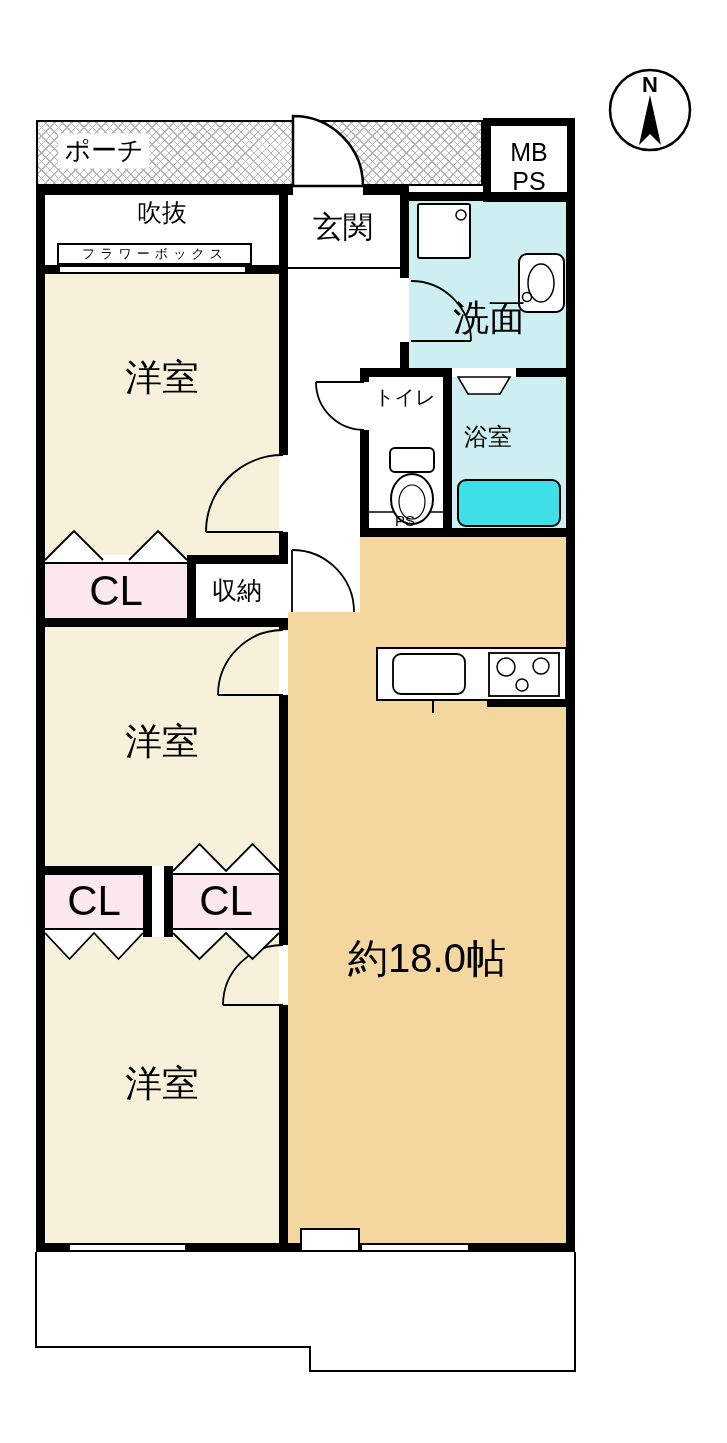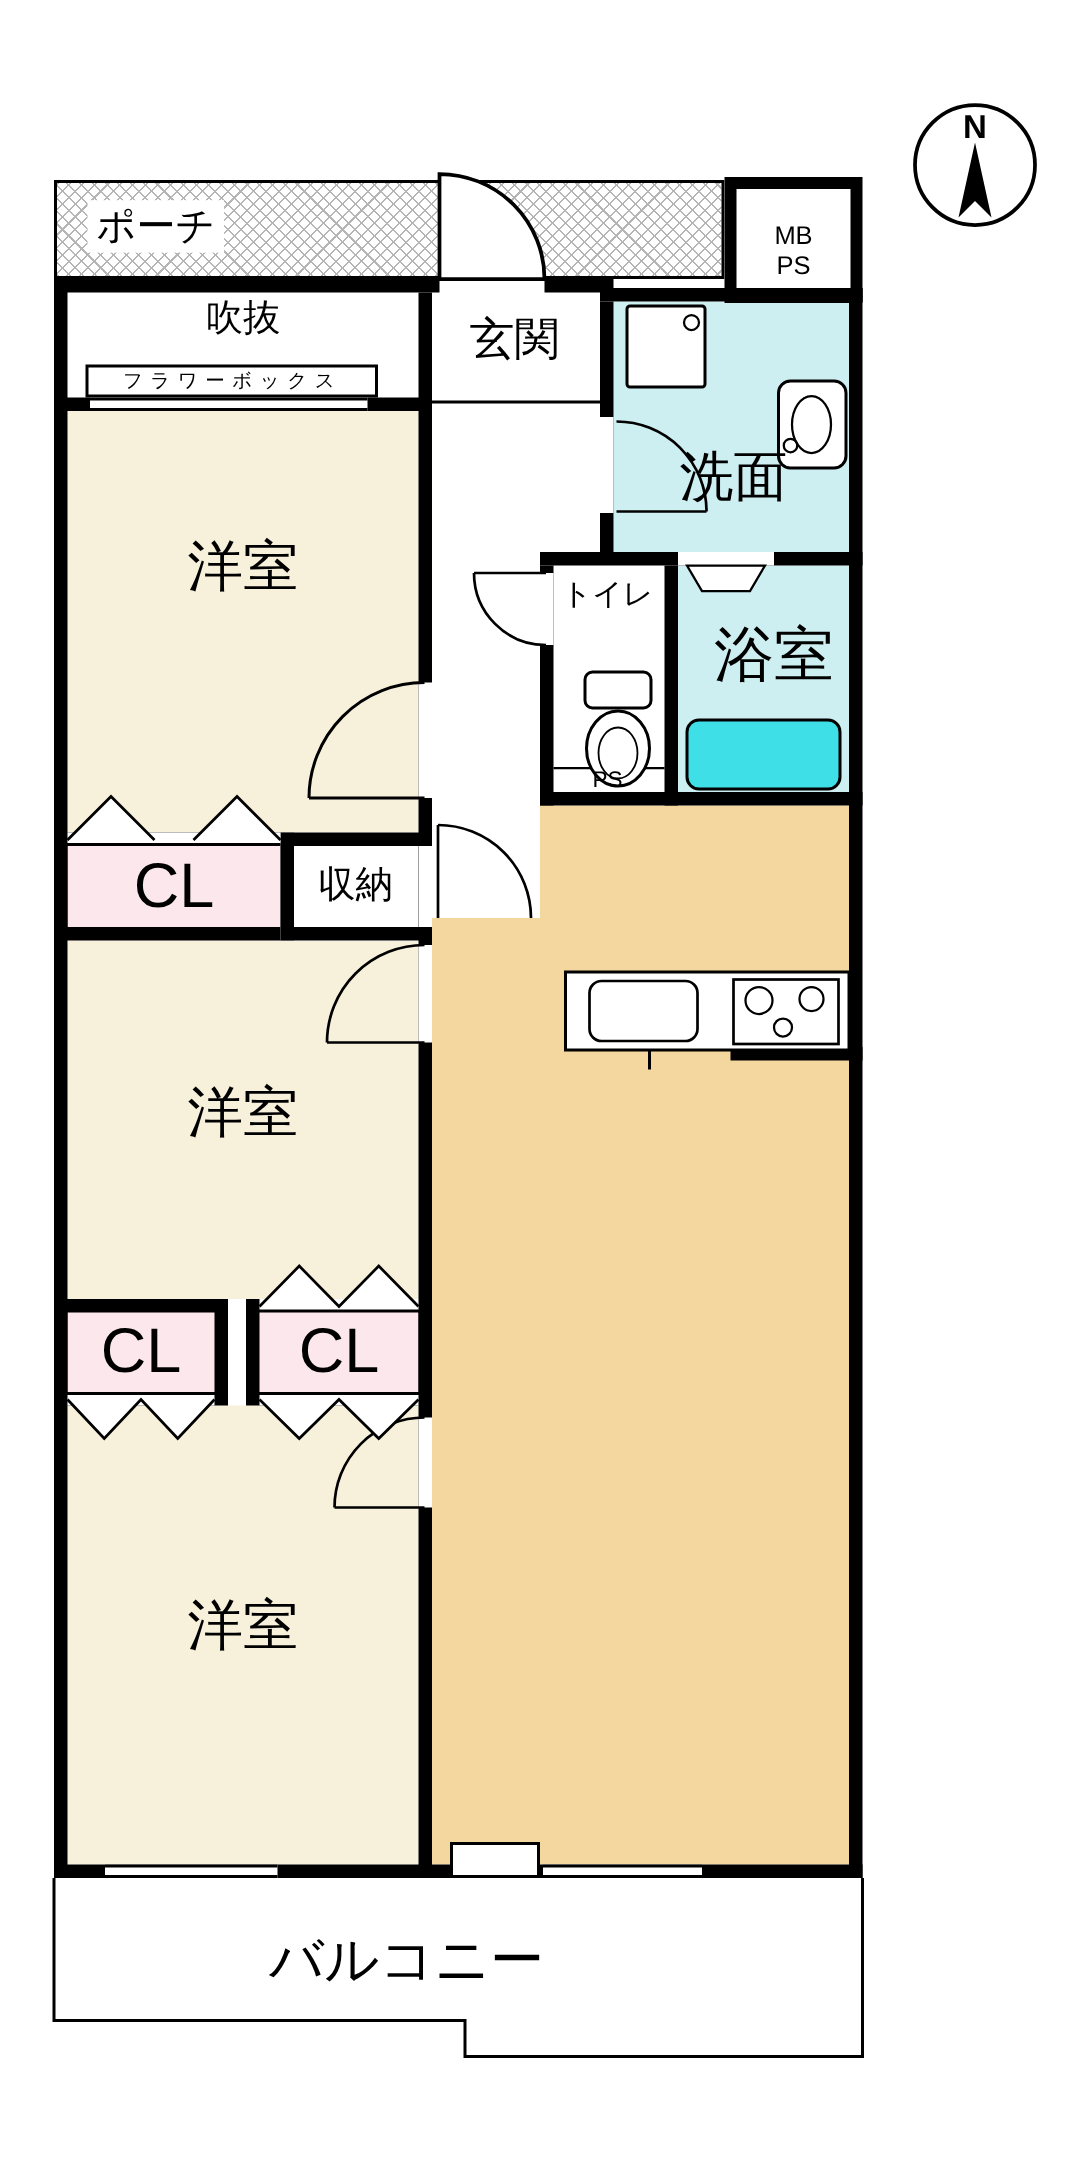--- a/index.html
+++ b/index.html
@@ -139,41 +139,41 @@
       <rect x="489" y="653" width="70" height="43" fill="#fff" stroke="#000" stroke-width="1.8"></rect>
       <circle cx="506" cy="667" r="9" fill="none" stroke="#000" stroke-width="1.5"></circle>
       <circle cx="541" cy="666" r="8" fill="none" stroke="#000" stroke-width="1.5"></circle>
       <circle cx="522" cy="685" r="6" fill="none" stroke="#000" stroke-width="1.5"></circle>
     </g>
 
     <path d="M36,1252 L36,1347 L310,1347 L310,1371 L575,1371 L575,1252" fill="none" stroke="#000" stroke-width="2"></path>
   </svg>
 
   <div class="label chip" style="left:104px;top:151px;font-size:26px">ポーチ</div>
-  <div class="label" style="left:529px;top:167px;font-size:17px;line-height:1.15">
+  <div class="label" style="left:529px;top:167px;font-size:25px;line-height:1.15">
     <div>MB</div>
     <div>PS</div>
   </div>
   <div class="label" style="left:162px;top:213px;font-size:25px">吹抜</div>
   <div class="label" style="left:155px;top:254px;font-size:13px;letter-spacing:5px">フラワーボックス</div>
   <div class="label" style="left:343px;top:227px;font-size:30px">玄関</div>
   <div class="label" style="left:489px;top:318px;font-size:36px">洗面</div>
   <div class="label" style="left:405px;top:397px;font-size:20px">トイレ</div>
   <div class="label" style="left:405px;top:521px;font-size:15px">PS</div>
-  <div class="label" style="left:516px;top:437px;font-size:40px">浴室</div>
+  <div class="label" style="left:488px;top:437px;font-size:24px">浴室</div>
   <div class="label" style="left:162px;top:378px;font-size:37px">
     <div>洋室</div>
   </div>
   <div class="label" style="left:116px;top:591px;font-size:42px">CL</div>
   <div class="label" style="left:237px;top:591px;font-size:25px">収納</div>
   <div class="label" style="left:162px;top:742px;font-size:37px">
     <div>洋室</div>
   </div>
   <div class="label" style="left:94px;top:901px;font-size:42px">CL</div>
   <div class="label" style="left:226px;top:901px;font-size:42px">CL</div>
   <div class="label" style="left:162px;top:1084px;font-size:37px">
     <div>洋室</div>
   </div>
   <div class="label" style="left:427px;top:958px">
+    <div style="font-size:40px">約18.0帖</div>
   </div>
-  <div class="label" style="left:271px;top:1307px;font-size:36px">バルコニー</div>
 
 </div>
 
 </body></html>

